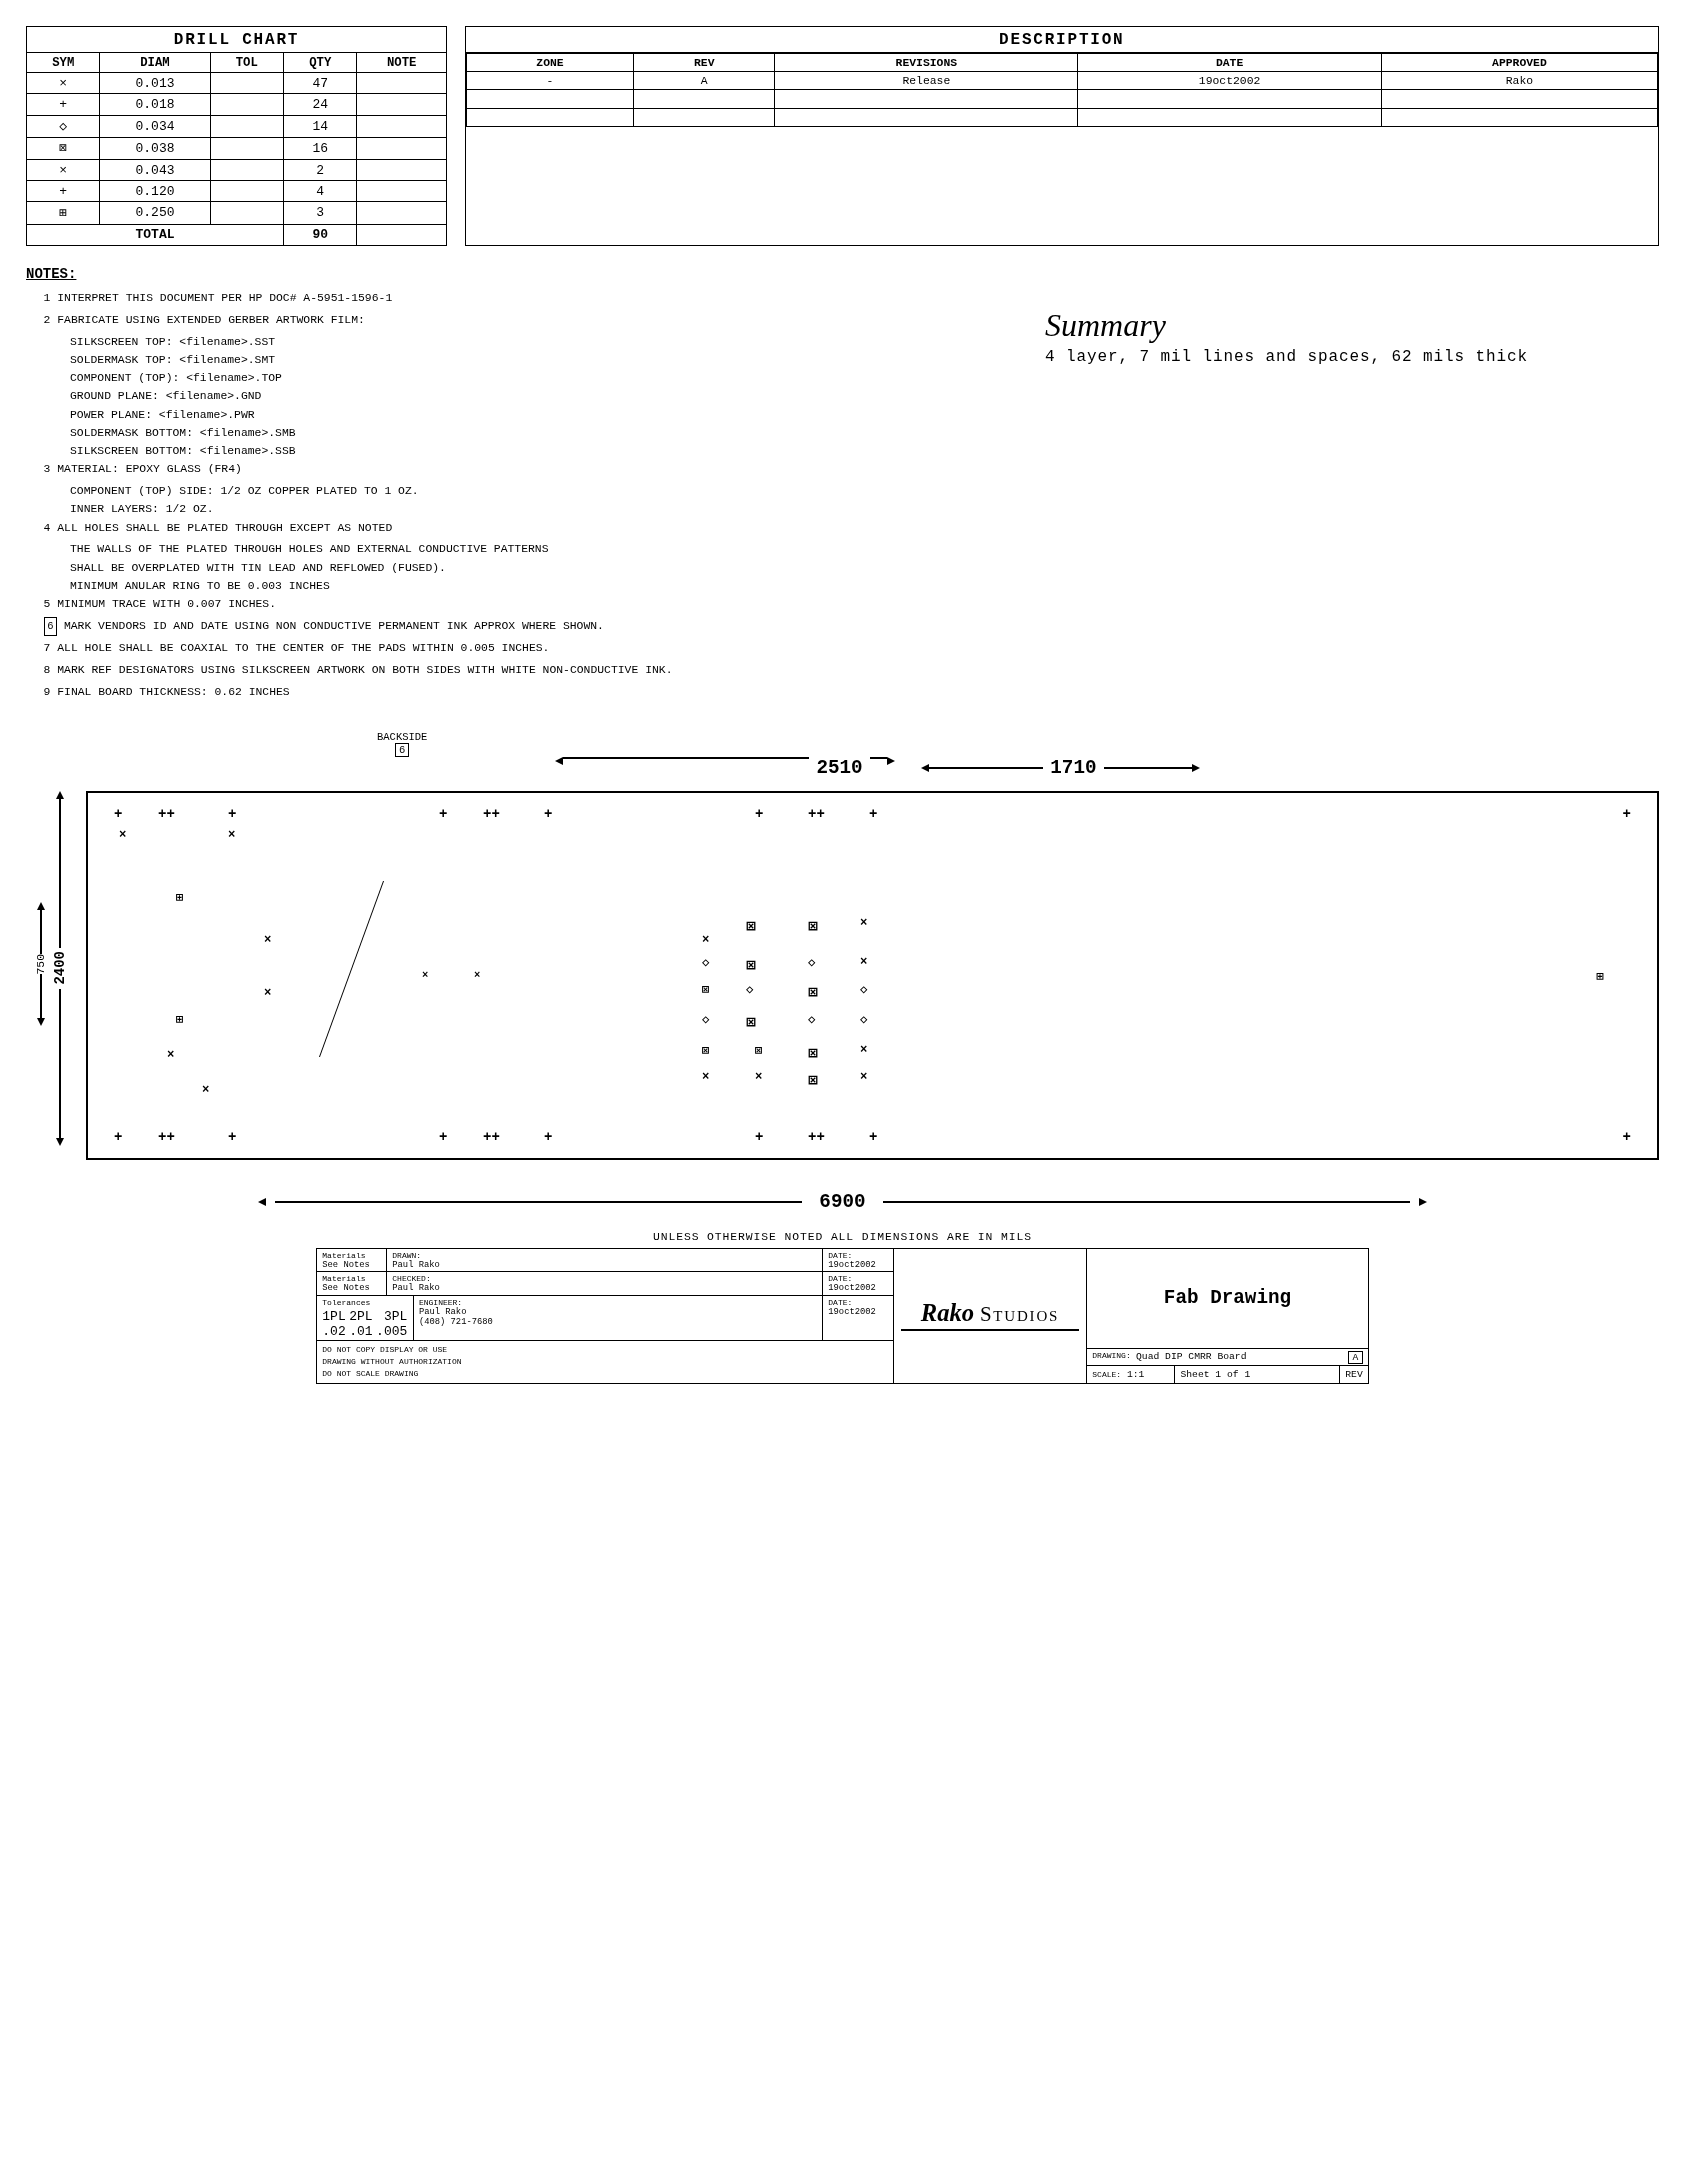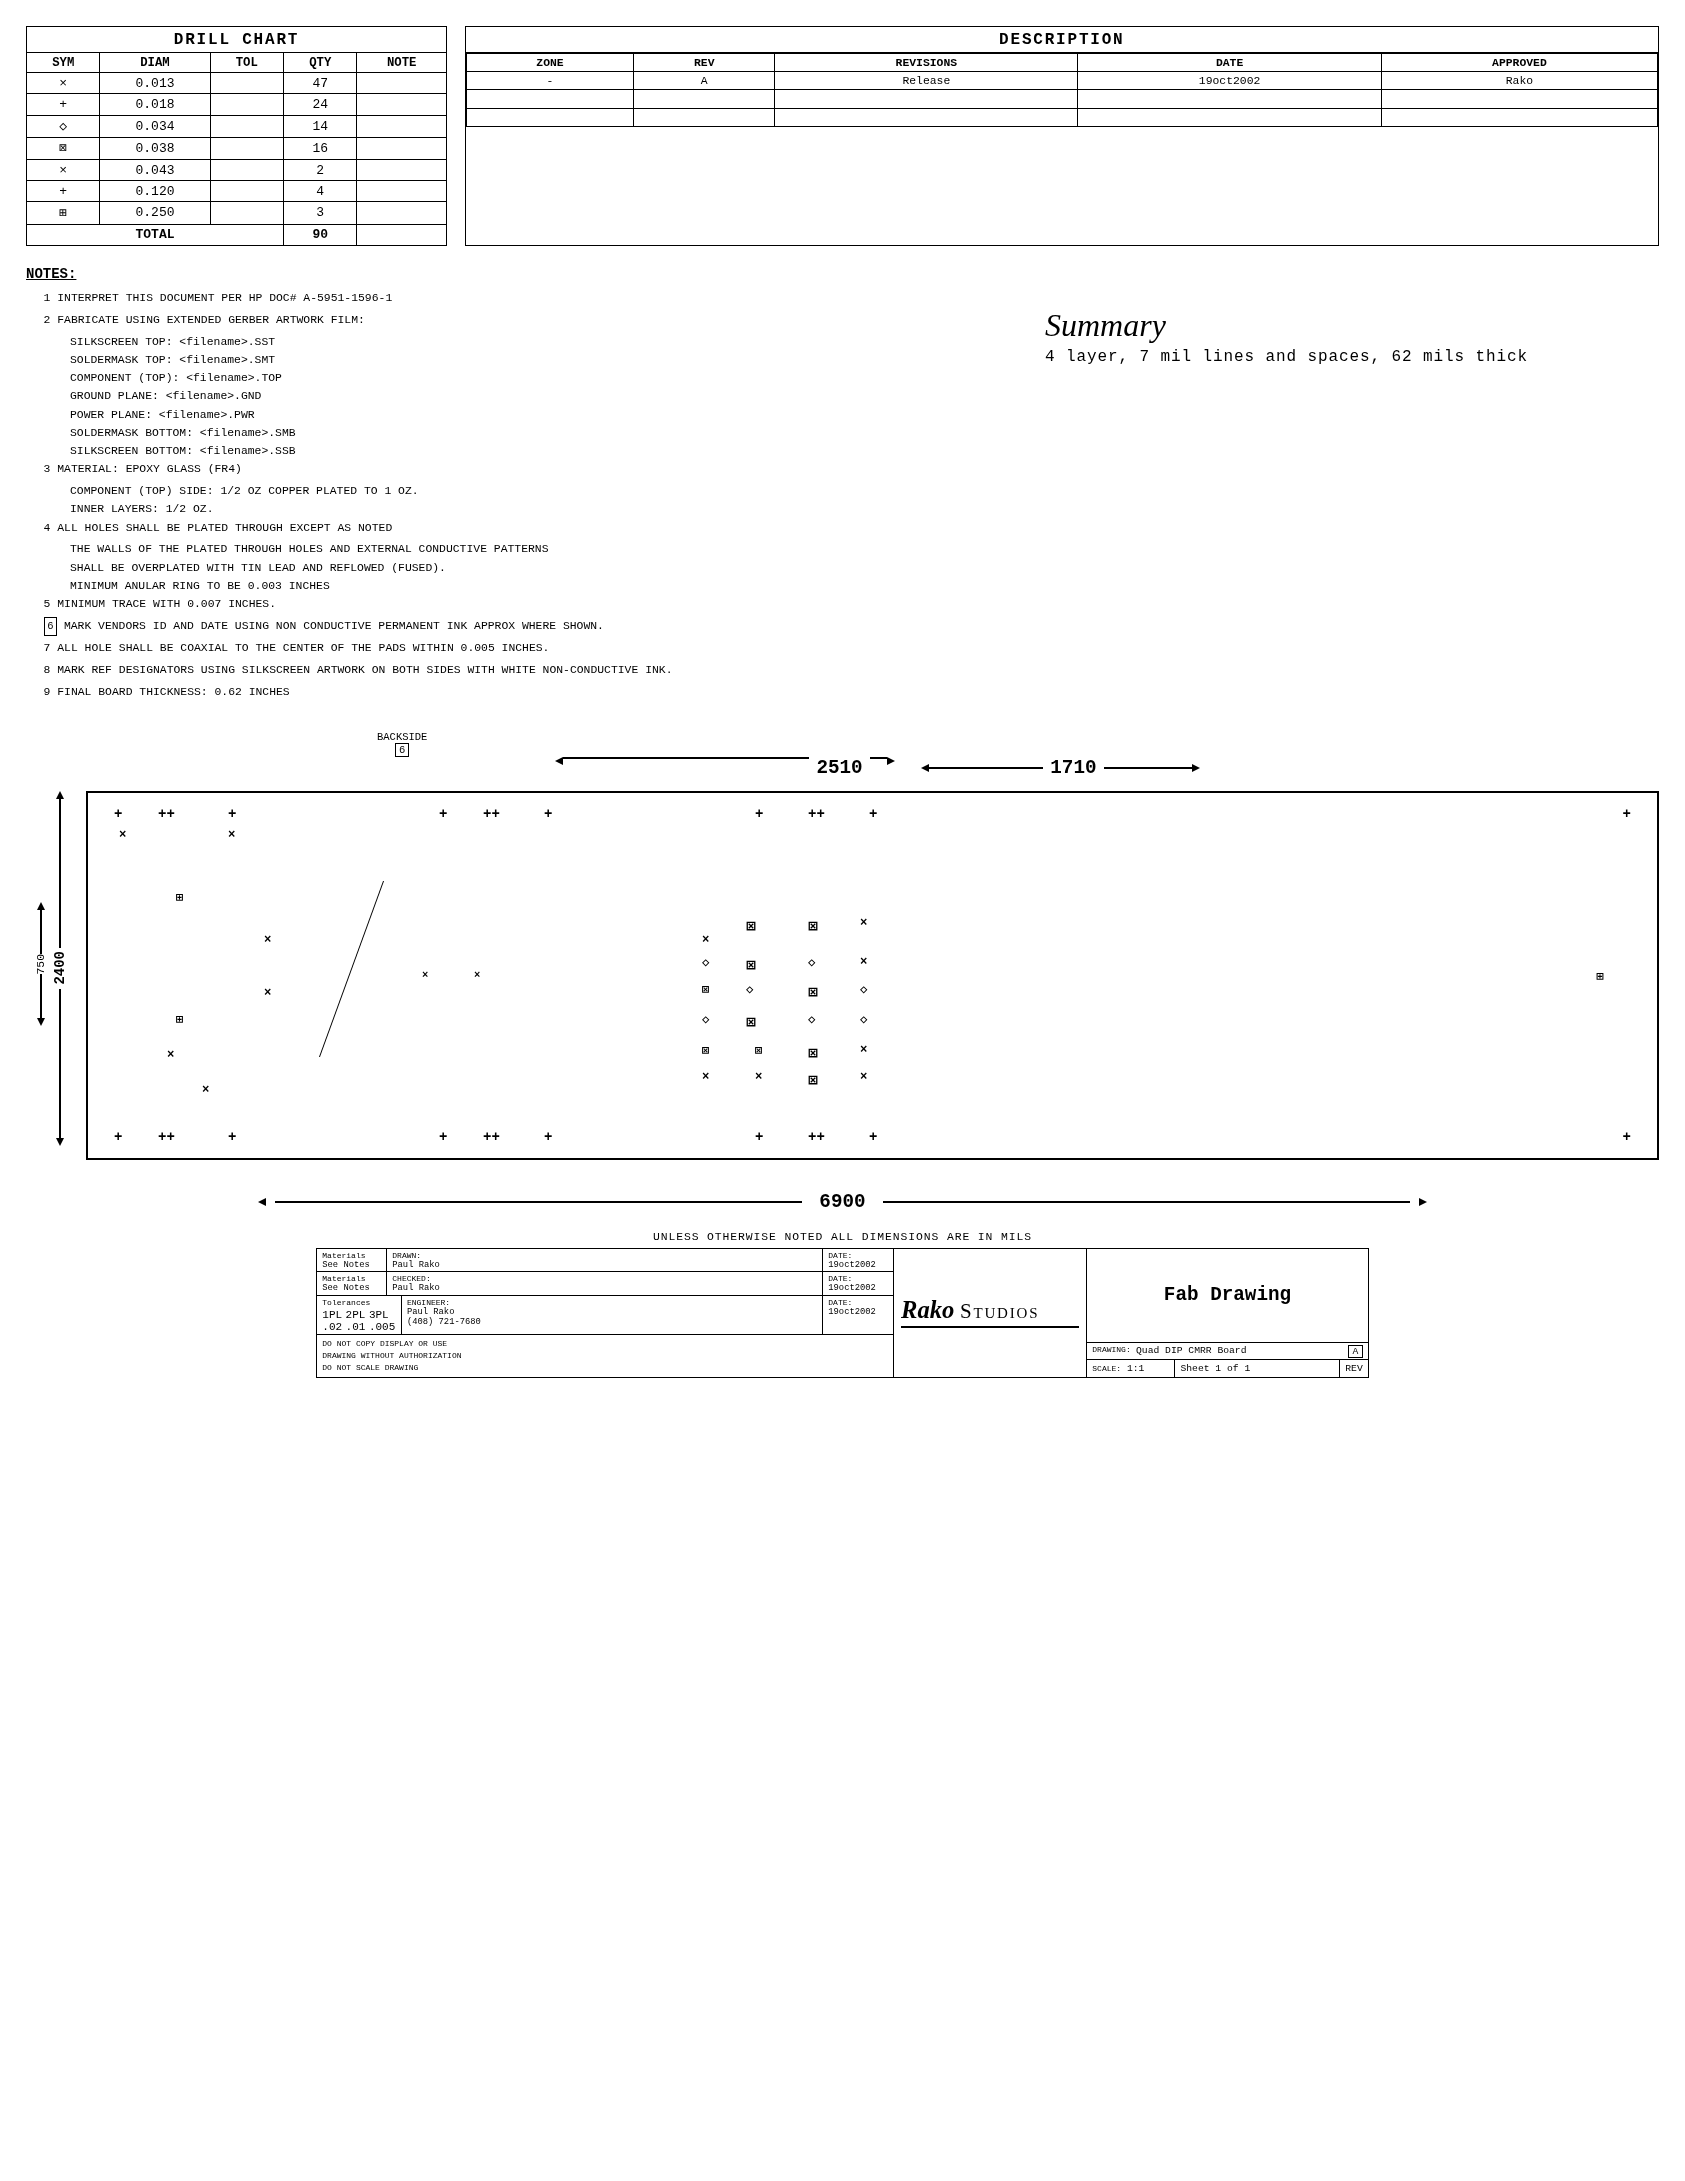--- a/index.html
+++ b/index.html
@@ -180,29 +180,30 @@
       border-right: 0.9px solid #000;
       min-width: 70px;
       font-size: 9.7px;
     }
 
     .title-left-cell:last-child {
       border-right: none;
     }
 
     .tol-item {
-      text-align: left;
-      font-size: 11px;
+      text-align: right;
+      font-size: 13px;
     }
 
     .title-logo {
       width: 193px;
       border-right: 1.8px solid #000;
       display: flex;
       flex-direction: column;
+      align-items: center;
       justify-content: center;
       padding: 7px;
     }
 
     .logo-line {
       width: 100%;
       height: 1.8px;
       background: #000;
       margin: 1.8px 0;
     }

